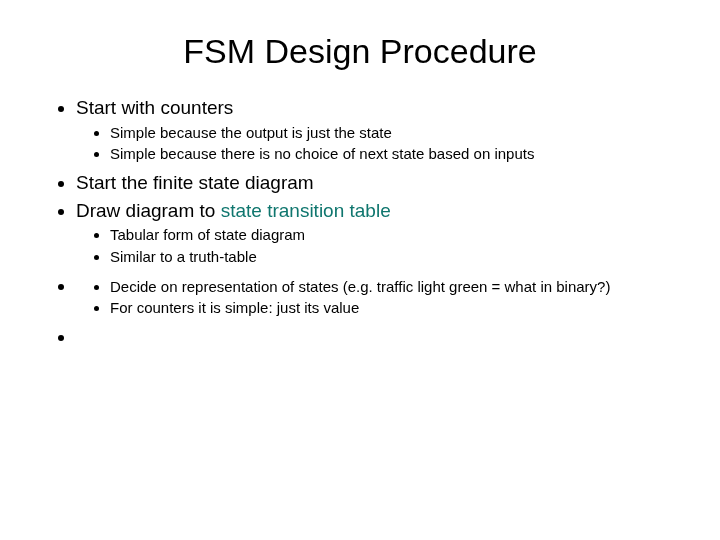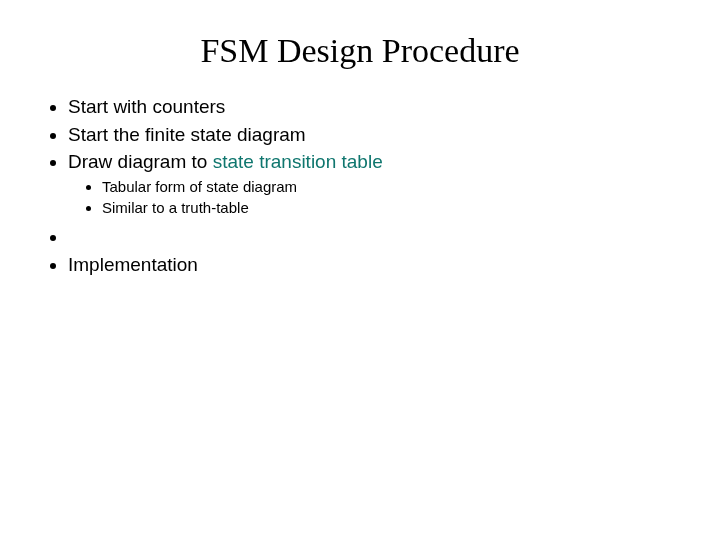--- a/index.html
+++ b/index.html
@@ -10,35 +10,36 @@
     background: #fff;
     font-family: Verdana, Geneva, sans-serif;
     color: #000;
     overflow: hidden;
   }
   .slide {
     padding: 20px 40px 20px 40px;
     box-sizing: border-box;
   }
   .title {
-    font-family: Liberation Serif, serif;
+    font-family: Liberation Sans, sans-serif;
     font-size: 34px;
     font-weight: 400;
     text-align: center;
     margin: 12px 0 24px 0;
   }
   ul.top {
     list-style: disc;
     margin: 0;
     padding-left: 28px;
   }
   ul.top > li {
     font-size: 19px;
     line-height: 1.35;
     margin-bottom: 2px;
+    margin-left: 8px;
   }
   ul.sub {
     list-style: disc;
     margin: 2px 0 6px 0;
     padding-left: 34px;
   }
   ul.sub > li {
     font-size: 15px;
     line-height: 1.35;
     margin-bottom: 1px;
@@ -46,28 +47,35 @@
   .red { color: #0f766e; }
 </style>
 </head>
 <body>
 
 <div class="slide">
   <div class="title">FSM Design Procedure</div>
   <ul class="top">
     <li>
       <span>Start with counters</span>
+      <ul class="sub">
+        <li>Simple because the output is just the state</li>
+        <li>Simple because there is no choice of next state based on inputs</li>
+      </ul>
     </li>
     <li>Start the finite state diagram</li>
     <li>
       <span>Draw diagram to </span><span class="red">state transition table</span>
       <ul class="sub">
         <li>Tabular form of state diagram</li>
         <li>Similar to a truth-table</li>
       </ul>
     </li>
     <li>
+      <ul class="sub">
+        <li>Decide on representation of states (e.g. traffic light green = what in binary?)</li>
+        <li>For counters it is simple: just its value</li>
+      </ul>
     </li>
     <li>
-      <span>Implementation</span>
     </li>
   </ul>
 </div>
 
 </body></html>

